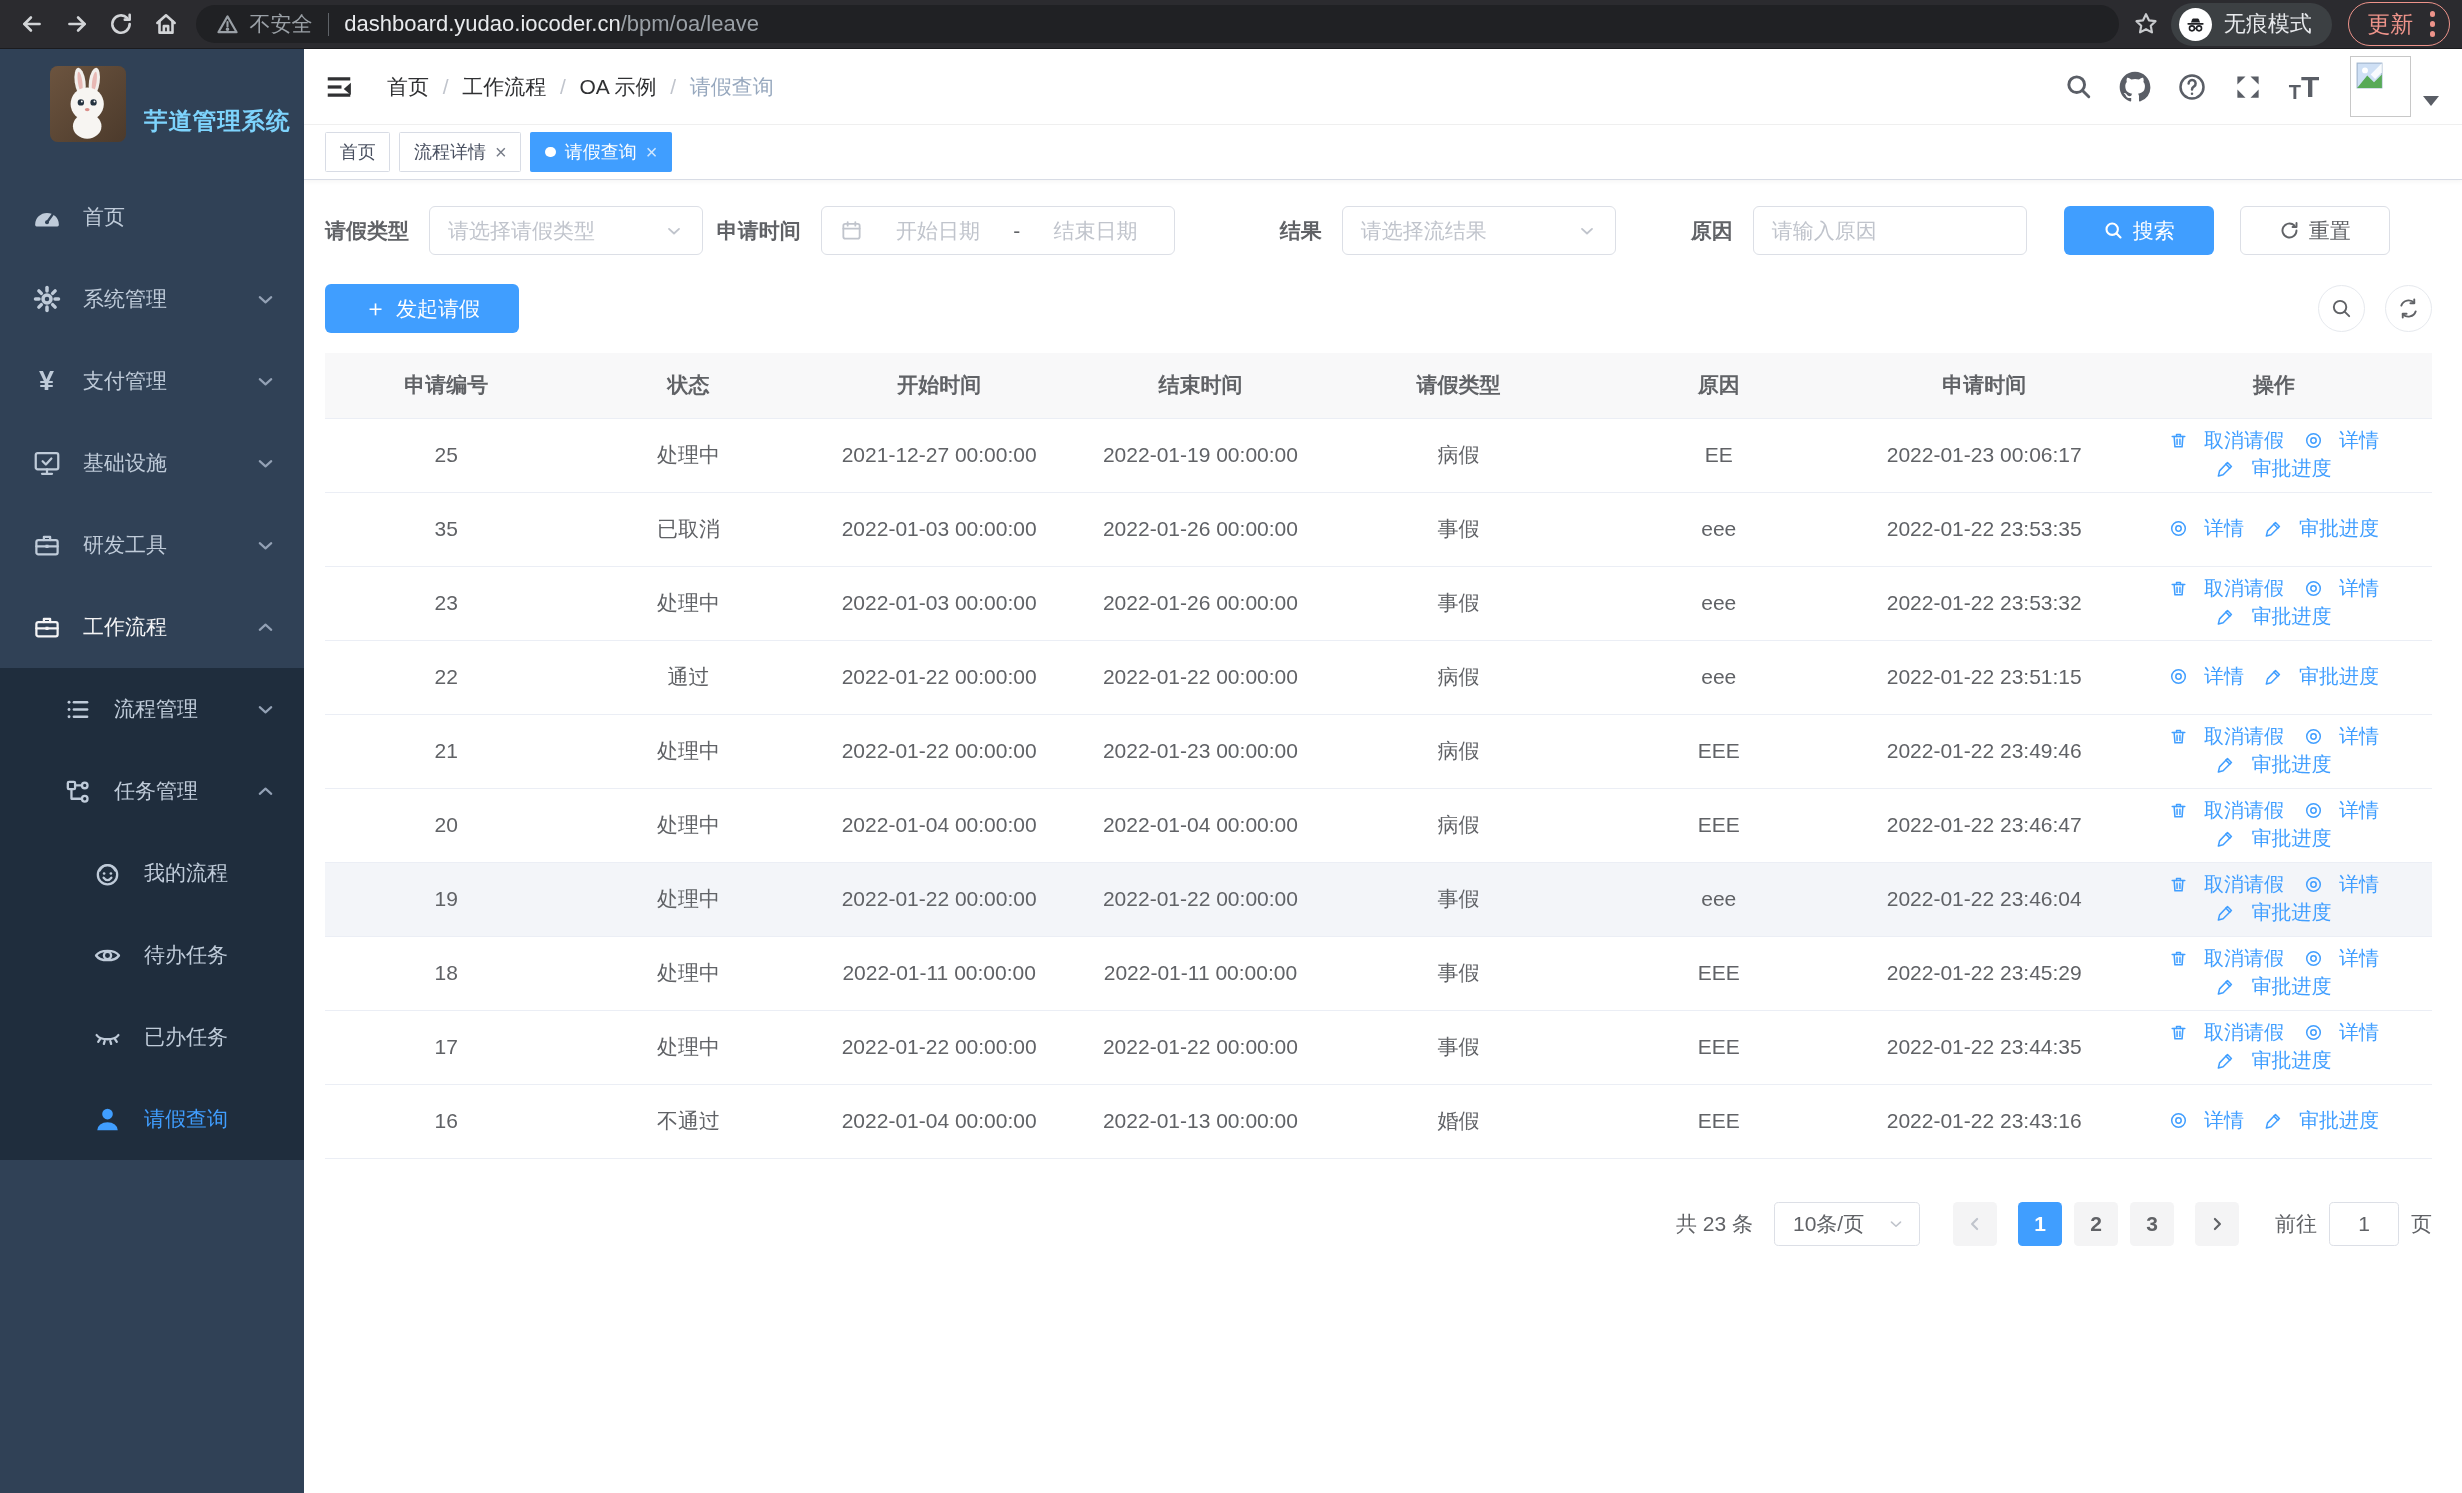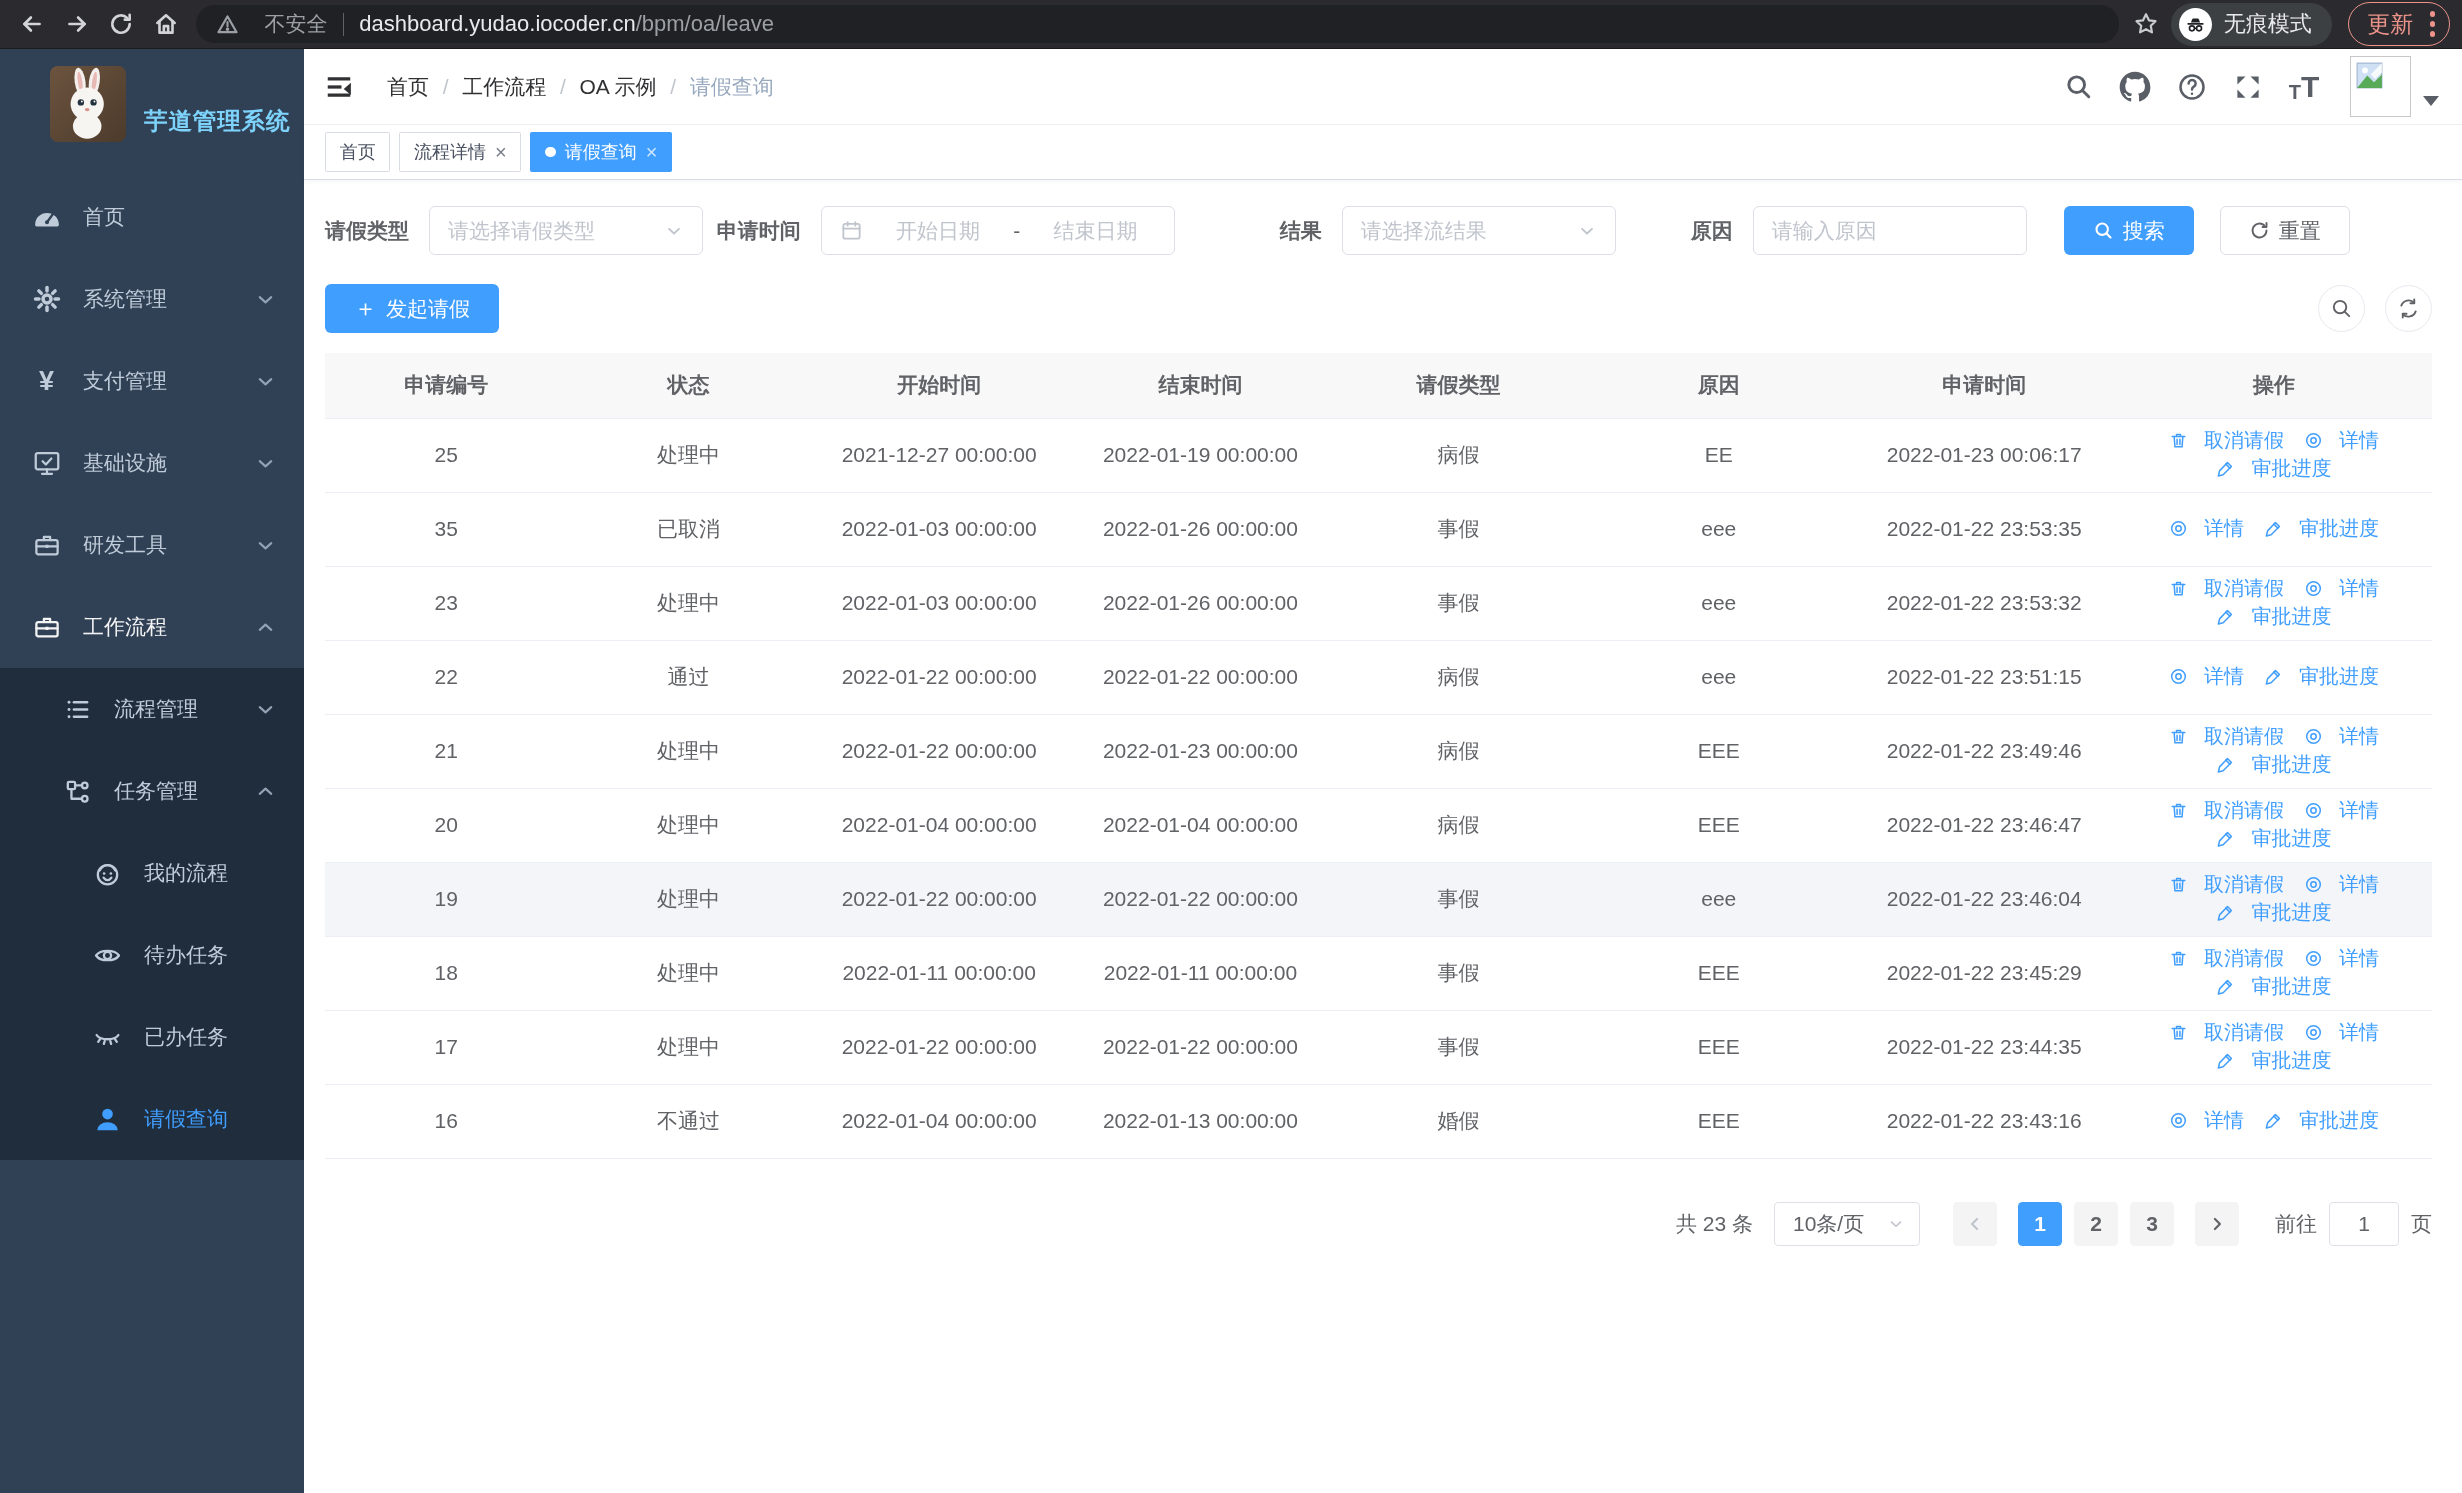--- a/index.html
+++ b/index.html
@@ -4,21 +4,21 @@
 <style>
   * { margin:0; padding:0; box-sizing:border-box; }
   html,body { width:2462px; height:1494px; font-family:"Liberation Sans","DejaVu Sans",sans-serif; }
   .screen { width:2462px; height:1494px; overflow:hidden; background:#fff; display:flex; flex-direction:column; }
   svg { display:block; }
 
   
   .browser { height:49px; background:#2b2b2f; display:flex; align-items:center; padding:0 12px; gap:4.6px; flex-shrink:0; border-bottom:0.8px solid #1b1b1e; }
   .b-ico { width:40px; height:40px; display:flex; align-items:center; justify-content:center; color:#d2d4d7; border-radius:50%; }
   .addr { flex:1; height:38px; background:#202124; border-radius:20px; margin:0 9px 0 6px; display:flex; align-items:center; padding:0 20px; gap:10.6px; font-size:22px; color:#e8eaed; min-width:0; }
-  .addr .warn { color:#9aa0a6; display:flex; align-items:center; gap:25px; }
+  .addr .warn { color:#9aa0a6; display:flex; align-items:center; gap:10px; }
   .addr .warn-text { color:#9aa0a6; font-size:21px; }
   .addr .divider { width:1.5px; height:23px; background:#5f6368; margin:0 4.6px; }
   .addr .host { color:#e8eaed; }
   .addr .path { color:#9aa0a6; }
   .star { color:#c9cbce; margin-right:7.6px; }
   .incog { display:flex; align-items:center; gap:12px; background:#3c4043; border-radius:23px; height:43px; padding:0 20px 0 7.6px; color:#e8eaed; font-size:22px; margin-right:12px; }
   .incog-circle { width:33px; height:33px; background:#fff; border-radius:50%; display:flex; align-items:center; justify-content:center; }
   .update-pill { display:flex; align-items:center; gap:16.7px; border:1.5px solid #ed938a; border-radius:24px; height:44px; padding:0 13.7px 0 18px; color:#ed938a; font-size:23px; }
   .vdots { display:flex; flex-direction:column; gap:4.6px; }
   .vdots i { width:5.3px; height:5.3px; border-radius:50%; background:#ed938a; }
@@ -71,21 +71,21 @@
   .filter { display:flex; align-items:center; font-size:21px; color:#606266; }
   .f-label { font-weight:600; margin-right:20px; white-space:nowrap; }
   .control { height:49px; border:1.5px solid #dcdfe6; border-radius:6px; background:#fff; display:flex; align-items:center; padding:0 18px; color:#c0c4cc; font-size:21px; }
   .sel { width:274px; justify-content:space-between; cursor:pointer; }
   .sel .chev { color:#c0c4cc; }
   .daterange { width:354px; gap:15px; cursor:text; }
   .daterange .ph { flex:1; text-align:center; }
   .daterange .sep { color:#606266; }
   .inp { width:274px; cursor:text; }
   .g2 { margin-left:13.7px; } .g3 { margin-left:105px; } .g4 { margin-left:75px; }
-  .btn { height:49px; display:flex; align-items:center; gap:9px; border-radius:6px; font-size:21px; padding:0 28px; cursor:pointer; border:1.5px solid transparent; }
+  .btn { height:49px; display:flex; align-items:center; gap:9px; border-radius:6px; font-size:21px; padding:0 38px; cursor:pointer; border:1.5px solid transparent; }
   .btn-primary { background:#409eff; color:#fff; }
   .btn-plain { background:#fff; color:#606266; border-color:#dcdfe6; }
   .btn-search { margin-left:37px; }
   .btn-reset { margin-left:26px; }
 
   .toolbar { margin-top:29px; display:flex; align-items:center; }
   .toolbar-right { margin-left:auto; display:flex; gap:20px; }
   .circle-btn { width:47px; height:47px; border-radius:50%; border:1.5px solid #e6e9ee; background:#fff; color:#606266; display:flex; align-items:center; justify-content:center; cursor:pointer; }
 
   

